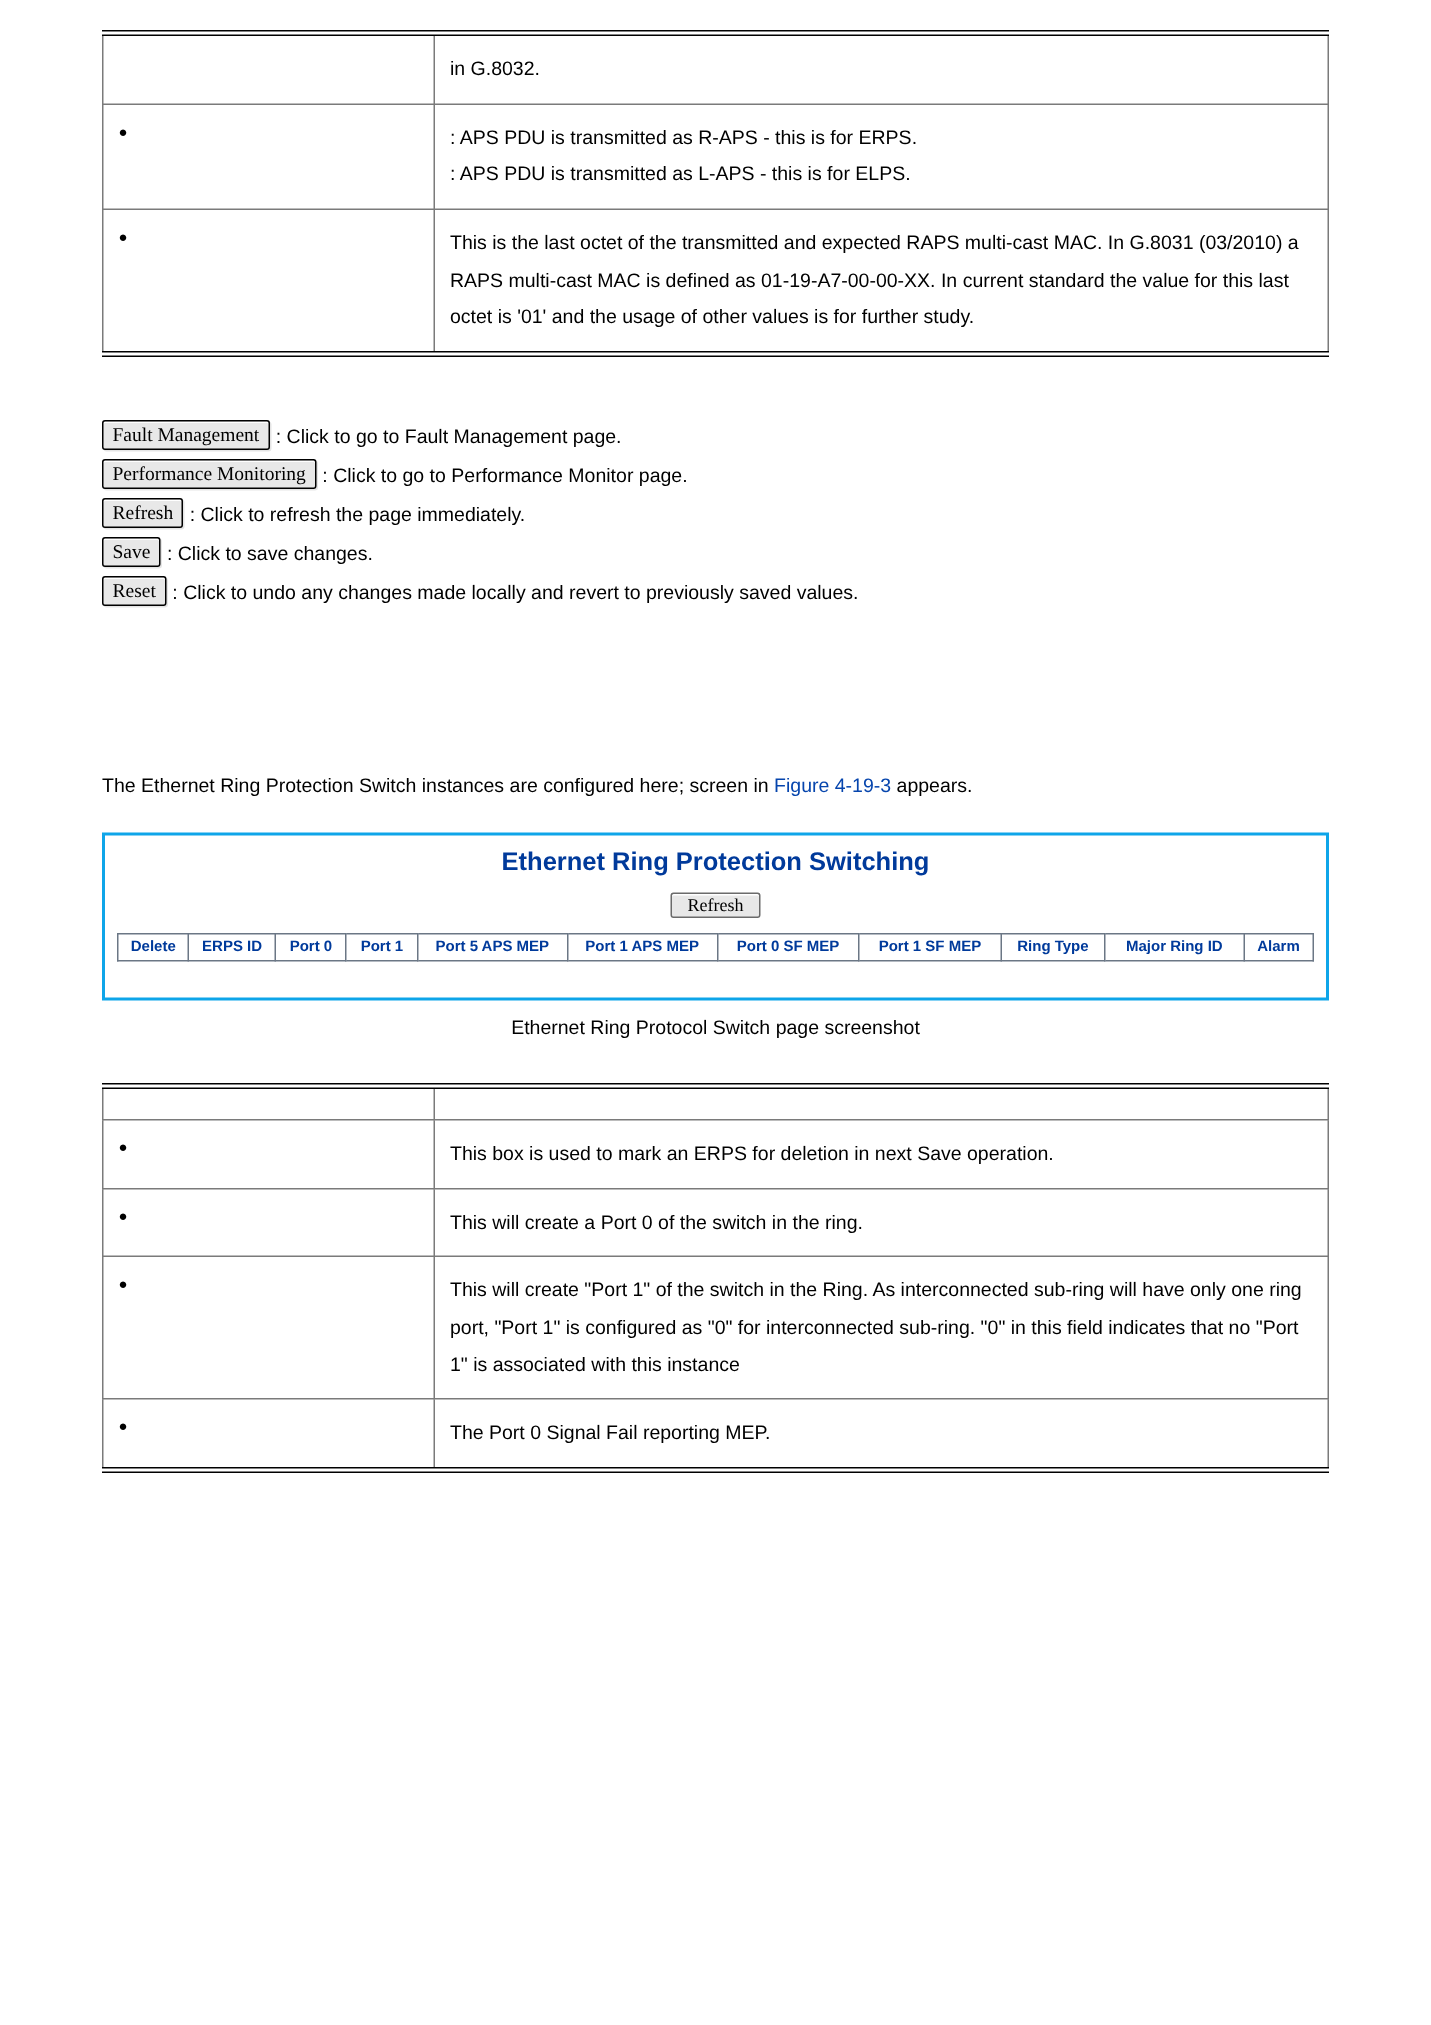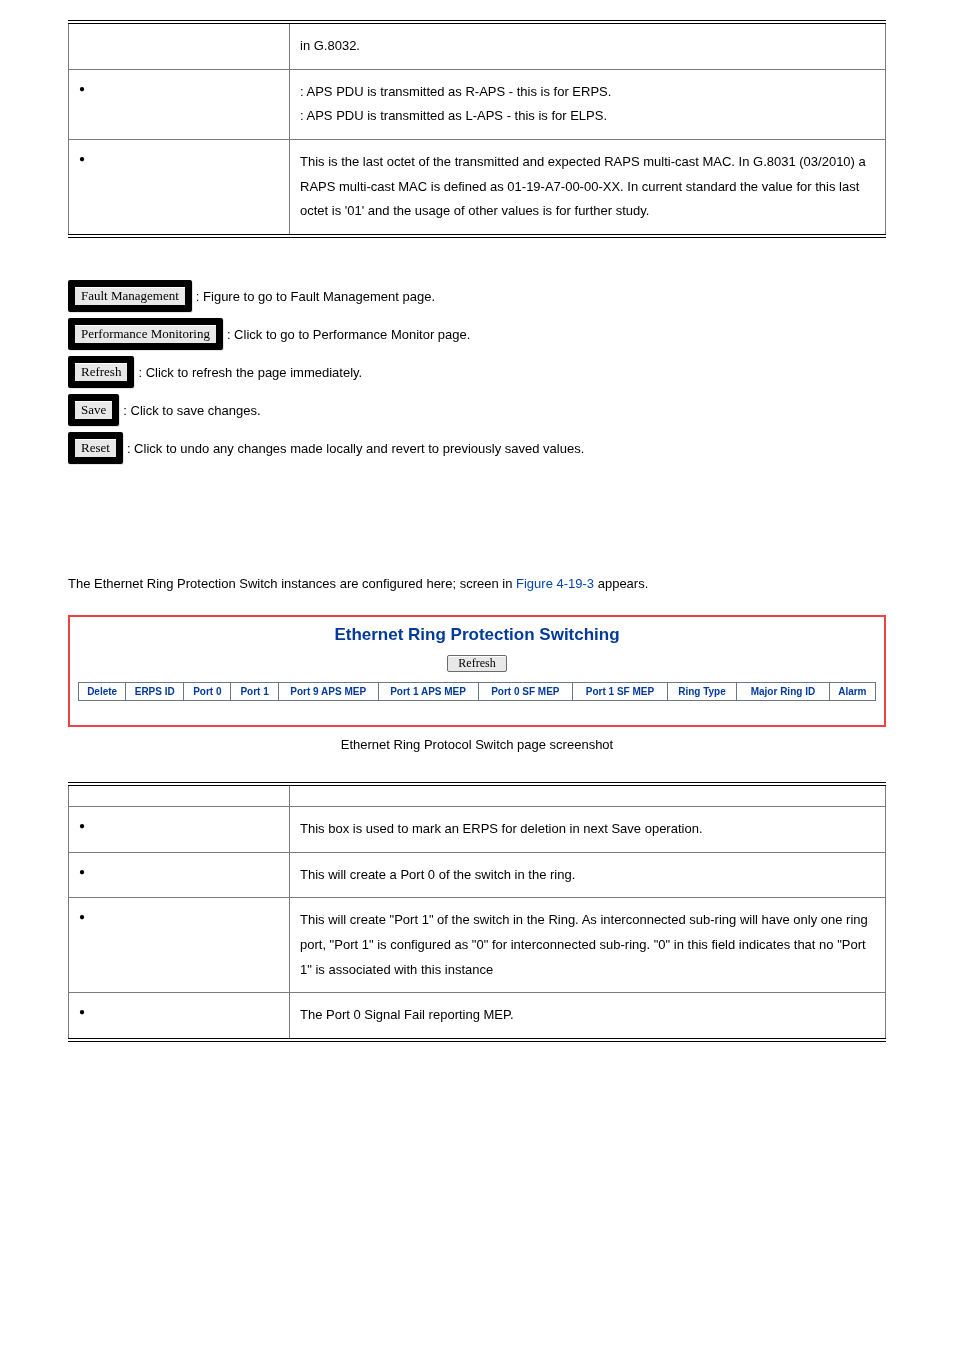--- a/index.html
+++ b/index.html
@@ -57,40 +57,40 @@
   
   .btn-row {
     display: flex;
     align-items: center;
     gap: 4px;
     margin: 6px 0;
     font-size: 13px;
   }
   .btn-chip {
     display: inline-block;
-    border: 7px solid #000000;
+    border: 1px solid #000000;
     background: #e8e8e8;
     font-family: "Times New Roman", serif;
     font-size: 13px;
     padding: 1px 6px;
     border-radius: 2px;
     box-shadow: inset 0 1px 0 #fff, 1px 1px 0 rgba(0,0,0,0.1);
   }
 
   .section-gap { height: 52px; }
   .para {
     font-size: 13px;
     line-height: 1.9;
     margin: 10px 0;
   }
   .link-blue { color: #0645ad; }
 
   
   .panel-wrap {
-    border: 2px solid #ef4444;
+    border: 2px solid #0ea5e9;
     padding: 8px 8px 14px 8px;
     margin: 18px 0 10px 0;
   }
   .panel-title {
     text-align: center;
     color: #003a9b;
     font-weight: bold;
     font-size: 17px;
     margin: 0 0 10px 0;
   }
@@ -176,21 +176,21 @@
         </td>
         <td class="dbl-bot">This is the last octet of the transmitted and expected RAPS multi-cast MAC. In G.8031 (03/2010) a RAPS multi-cast MAC is defined as 01-19-A7-00-00-XX. In current standard the value for this last octet is '01' and the usage of other values is for further study.</td>
       </tr>
     </tbody>
   </table>
 
   <div style="height:30px"></div>
 
   <div class="btn-row">
     <span class="btn-chip">Fault Management</span>
-    <span>: Figure to go to Fault Management page.</span>
+    <span>: Click to go to Fault Management page.</span>
   </div>
   <div class="btn-row">
     <span class="btn-chip">Performance Monitoring</span>
     <span>: Click to go to Performance Monitor page.</span>
   </div>
   <div class="btn-row">
     <span class="btn-chip">Refresh</span>
     <span>: Click to refresh the page immediately.</span>
   </div>
   <div class="btn-row">
@@ -227,21 +227,21 @@
         <col style="width:66px">
           <col style="width:88px">
           <col style="width:44px">
       </colgroup>
       <tbody>
           <tr>
         <th>Delete</th>
         <th>ERPS ID</th>
         <th>Port 0</th>
         <th>Port 1</th>
-        <th>Port 9 APS MEP</th>
+        <th>Port 5 APS MEP</th>
         <th>Port 1 APS MEP</th>
         <th>Port 0 SF MEP</th>
         <th>Port 1 SF MEP</th>
         <th>Ring Type</th>
         <th>Major Ring ID</th>
         <th>Alarm</th>
       </tr>
     </tbody>
       </table>
   </div>

